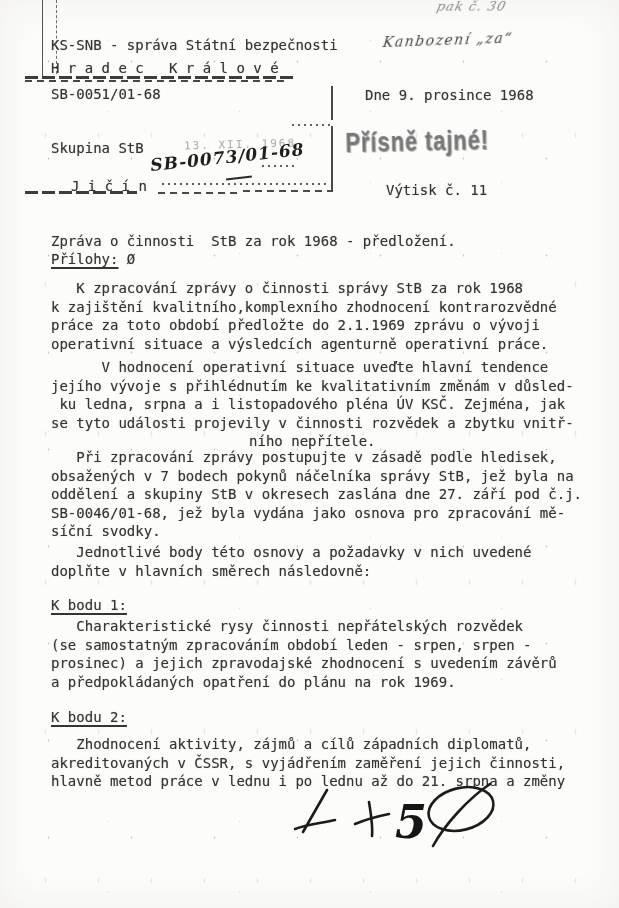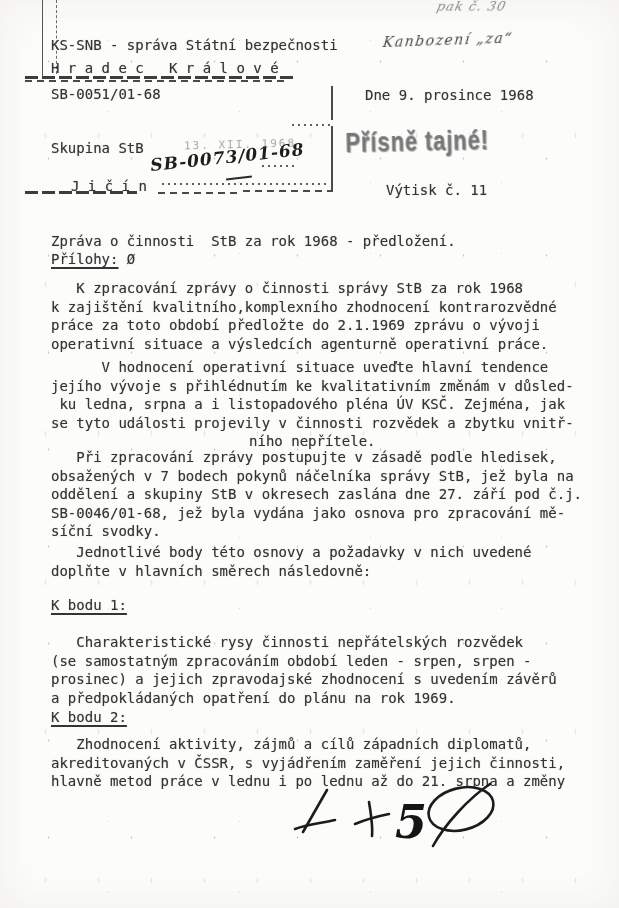--- a/index.html
+++ b/index.html
@@ -115,21 +115,21 @@
 ního nepřítele.</div>
   <div class="tw" style="left:27px;top:448px;">   Při zpracování zprávy postupujte v zásadě podle hledisek,
 obsažených v 7 bodech pokynů náčelníka správy StB, jež byla na
 oddělení a skupiny StB v okresech zaslána dne 27. září pod č.j.
 SB-0046/01-68, jež byla vydána jako osnova pro zpracování mě-
 síční svodky.</div>
   <div class="tw" style="left:27px;top:543px;">   Jednotlivé body této osnovy a požadavky v nich uvedené
 doplňte v hlavních směrech následovně:</div>
 
   <div class="tw uline" style="left:27px;top:596px;">K bodu 1:</div>
-  <div class="tw" style="left:27px;top:617px;margin-top:16px;">   Charakteristické rysy činnosti nepřátelských rozvědek
+  <div class="tw" style="left:27px;top:617px;">   Charakteristické rysy činnosti nepřátelských rozvědek
 (se samostatným zpracováním období leden - srpen, srpen -
 prosinec) a jejich zpravodajské zhodnocení s uvedením závěrů
 a předpokládaných opatření do plánu na rok 1969.</div>
 
   <div class="tw uline" style="left:27px;top:708px;text-align:center;">K bodu 2:</div>
   <div class="tw" style="left:27px;top:735px;">   Zhodnocení aktivity, zájmů a cílů západních diplomatů,
 akreditovaných v ČSSR, s vyjádřením zaměření jejich činnosti,
 hlavně metod práce v lednu i po lednu až do 21. srpna a změny</div>
 
   <svg class="scrawl" width="220" height="80" viewBox="0 0 220 80">

